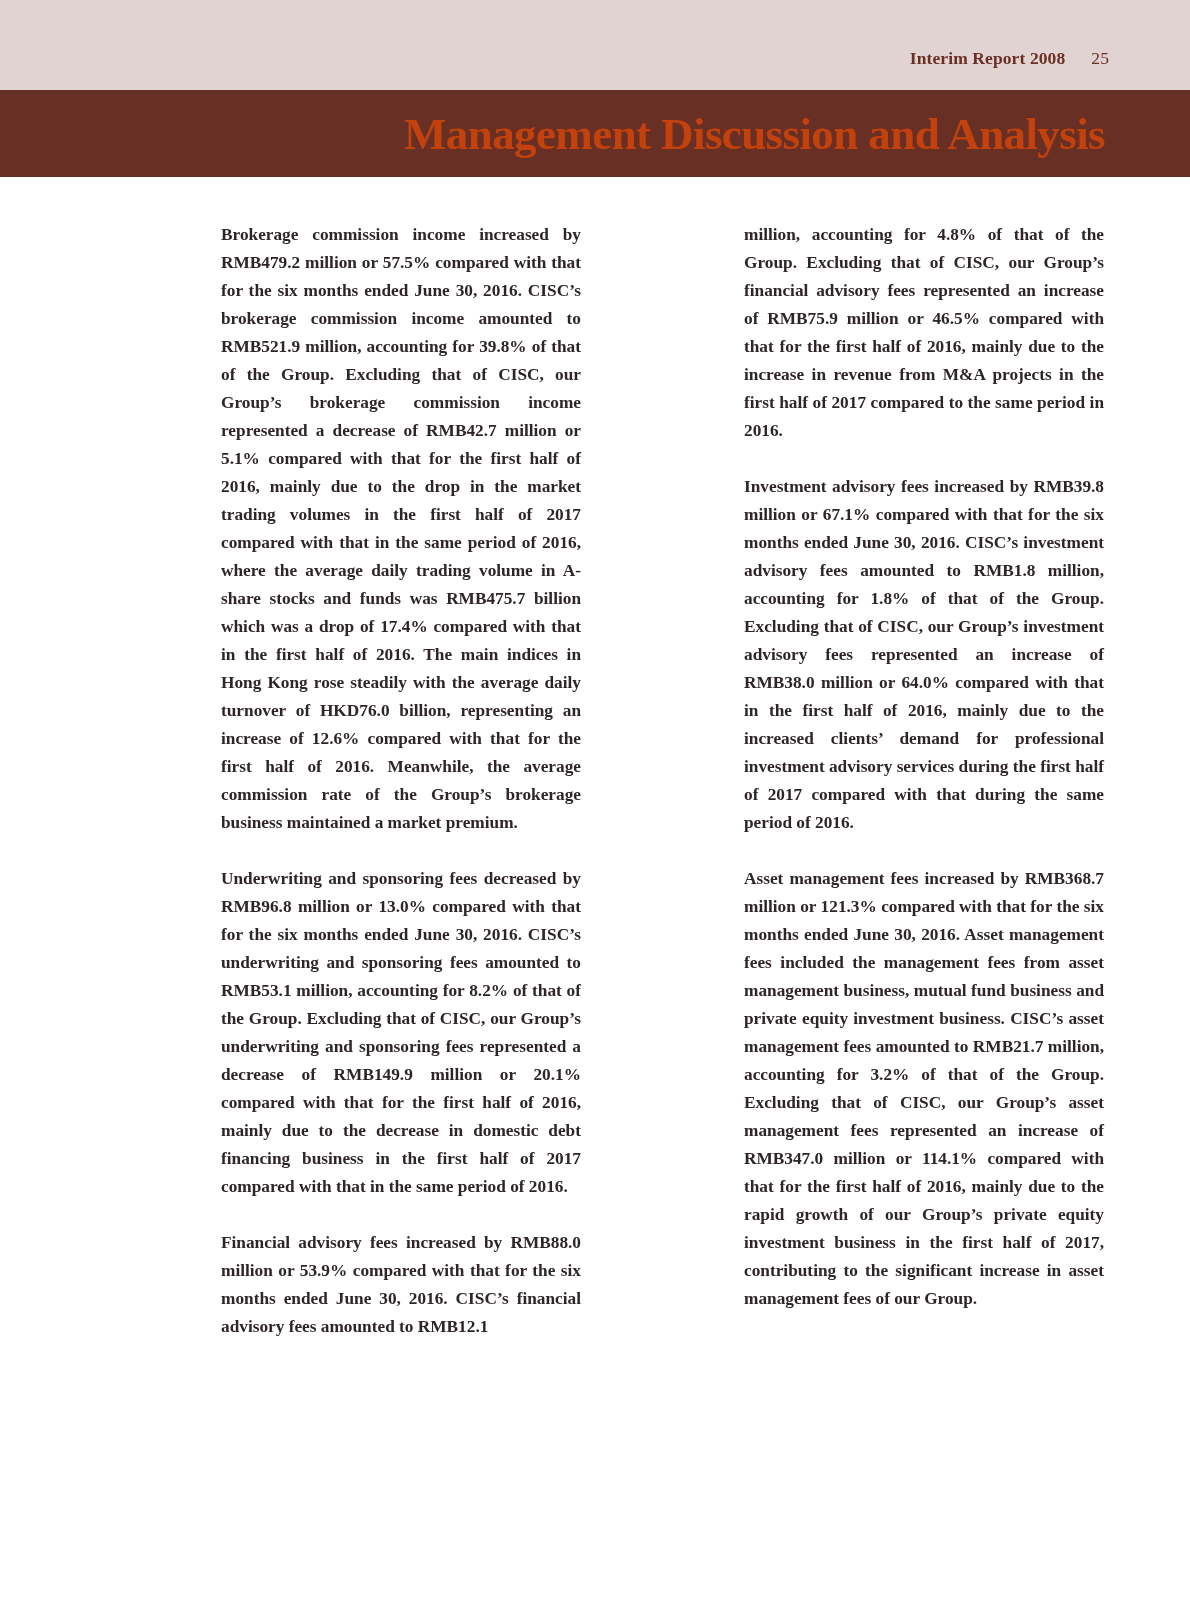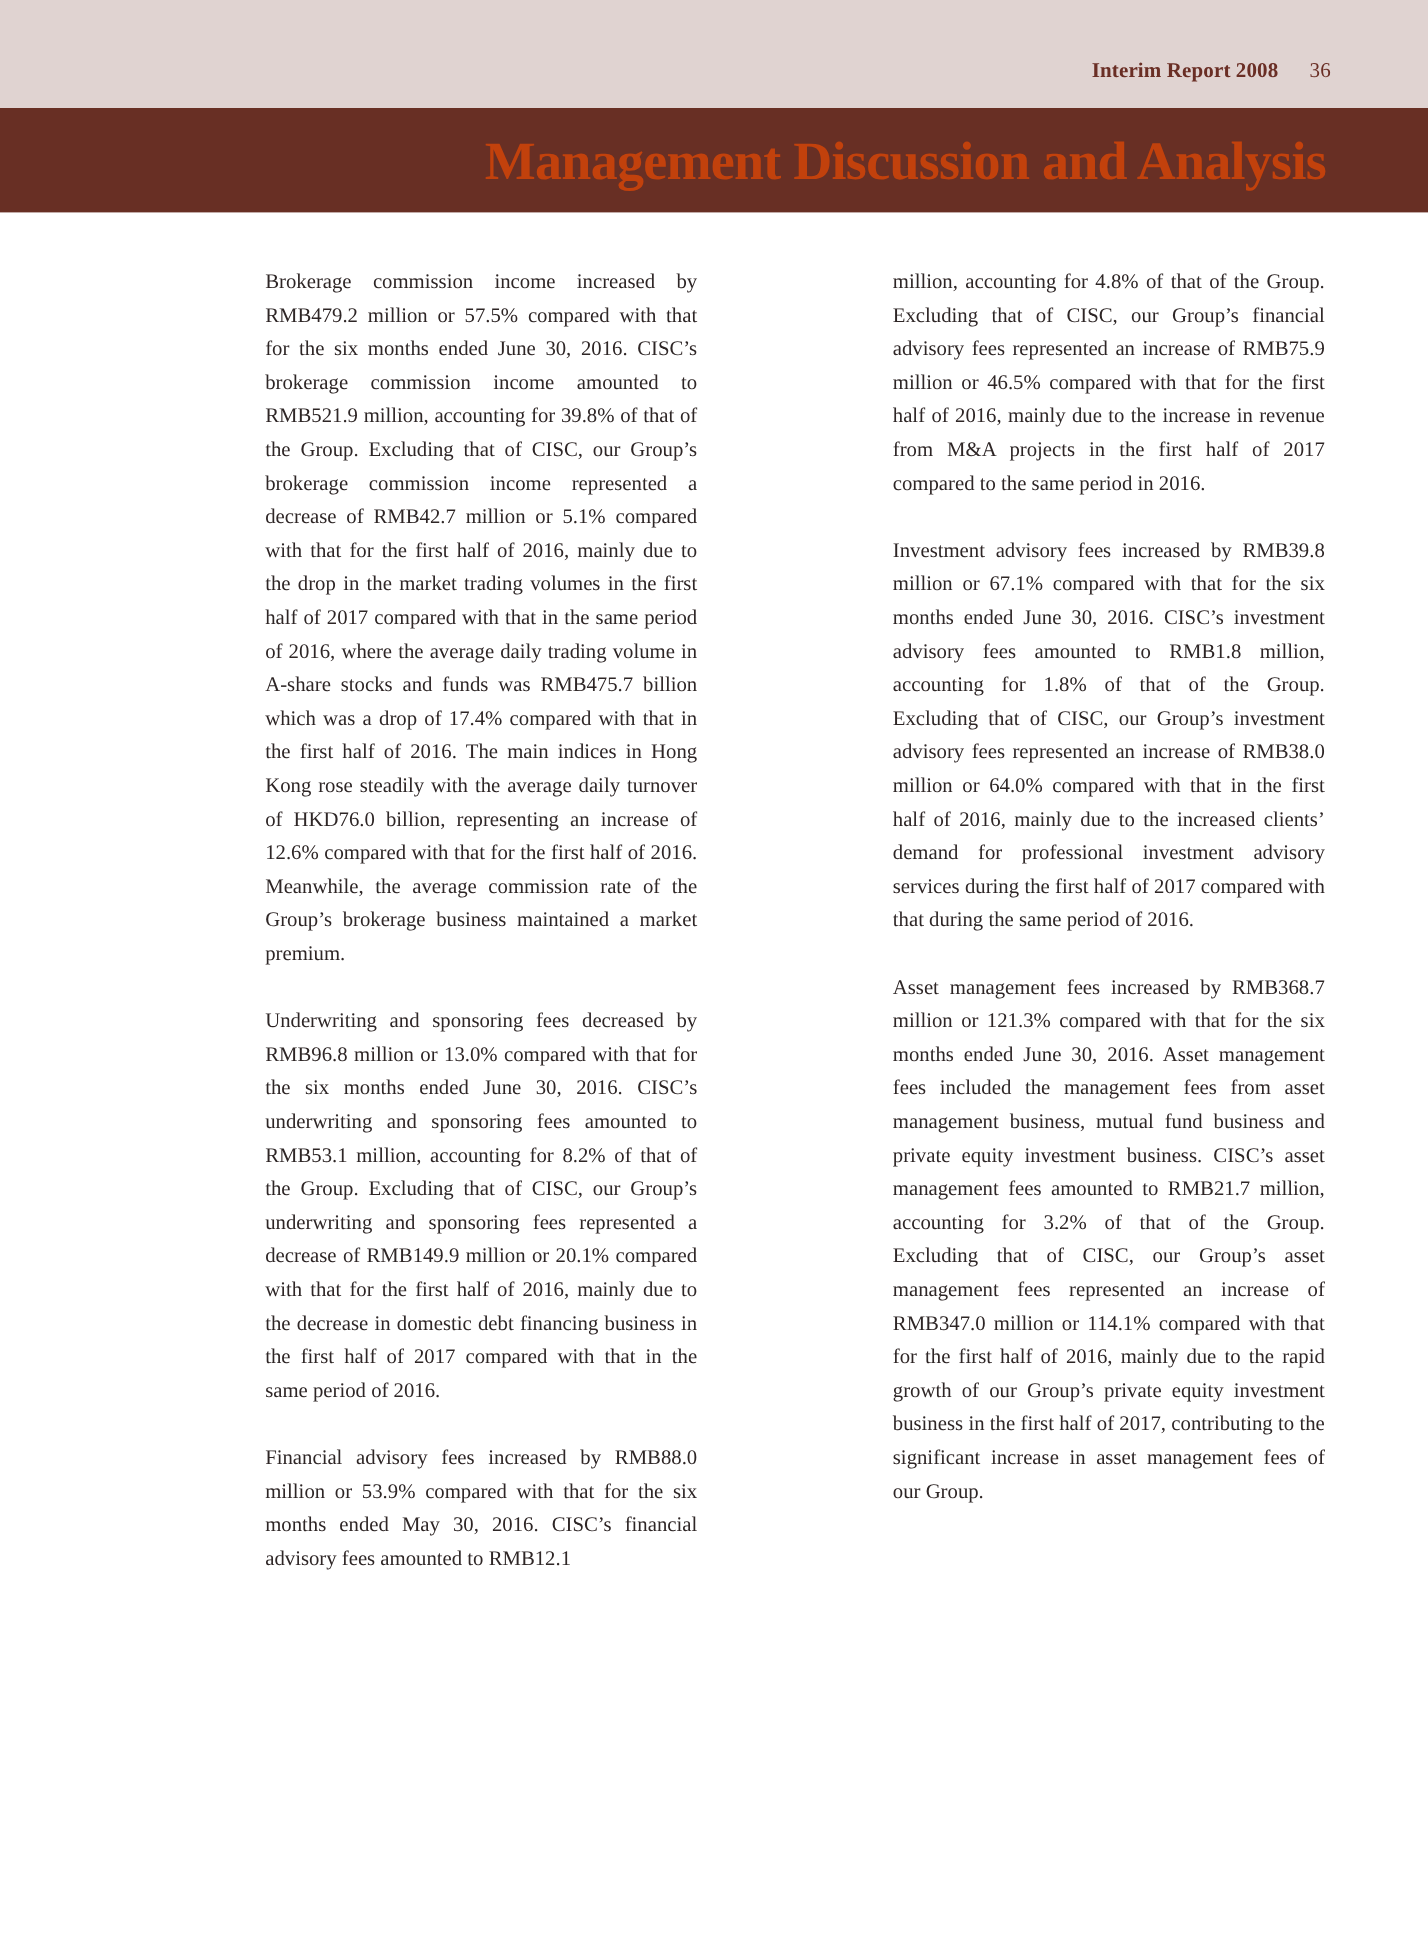--- a/index.html
+++ b/index.html
@@ -59,42 +59,43 @@
       line-height: 56px;
     }
     .col {
       position: absolute;
       top: 221px;
       width: 360px;
       font-size: 17.3px;
       line-height: 28px;
       text-align: justify;
       color: #2e2626;
+      font-weight: bold;
     }
     .col-left { left: 221px; }
     .col-right { left: 744px; }
     .col p {
       margin: 0 0 28px 0;
       hyphens: none;
     }
   </style>
 </head>
 <body>
 
 <div class="top-band"></div>
 <div class="running-head">
-  <span>Interim Report 2008</span><span class="page-num">36</span>
+  <span>Interim Report 2008</span><span class="page-num">25</span>
 </div>
 
 <div class="title-band"></div>
 <h1 class="page-title" style="margin:0;">Management Discussion and Analysis</h1>
 
 <div class="col col-left">
   <p>Brokerage commission income increased by RMB479.2 million or 57.5% compared with that for the six months ended June 30, 2016. CISC’s brokerage commission income amounted to RMB521.9 million, accounting for 39.8% of that of the Group. Excluding that of CISC, our Group’s brokerage commission income represented a decrease of RMB42.7 million or 5.1% compared with that for the first half of 2016, mainly due to the drop in the market trading volumes in the first half of 2017 compared with that in the same period of 2016, where the average daily trading volume in A-share stocks and funds was RMB475.7 billion which was a drop of 17.4% compared with that in the first half of 2016. The main indices in Hong Kong rose steadily with the average daily turnover of HKD76.0 billion, representing an increase of 12.6% compared with that for the first half of 2016. Meanwhile, the average commission rate of the Group’s brokerage business maintained a market premium.</p>
   <p>Underwriting and sponsoring fees decreased by RMB96.8 million or 13.0% compared with that for the six months ended June 30, 2016. CISC’s underwriting and sponsoring fees amounted to RMB53.1 million, accounting for 8.2% of that of the Group. Excluding that of CISC, our Group’s underwriting and sponsoring fees represented a decrease of RMB149.9 million or 20.1% compared with that for the first half of 2016, mainly due to the decrease in domestic debt financing business in the first half of 2017 compared with that in the same period of 2016.</p>
-  <p>Financial advisory fees increased by RMB88.0 million or 53.9% compared with that for the six months ended May 30, 2016. CISC’s financial advisory fees amounted to RMB12.1</p>
+  <p>Financial advisory fees increased by RMB88.0 million or 53.9% compared with that for the six months ended June 30, 2016. CISC’s financial advisory fees amounted to RMB12.1</p>
 </div>
 
 <div class="col col-right">
   <p>million, accounting for 4.8% of that of the Group. Excluding that of CISC, our Group’s financial advisory fees represented an increase of RMB75.9 million or 46.5% compared with that for the first half of 2016, mainly due to the increase in revenue from M&amp;A projects in the first half of 2017 compared to the same period in 2016.</p>
   <p>Investment advisory fees increased by RMB39.8 million or 67.1% compared with that for the six months ended June 30, 2016. CISC’s investment advisory fees amounted to RMB1.8 million, accounting for 1.8% of that of the Group. Excluding that of CISC, our Group’s investment advisory fees represented an increase of RMB38.0 million or 64.0% compared with that in the first half of 2016, mainly due to the increased clients’ demand for professional investment advisory services during the first half of 2017 compared with that during the same period of 2016.</p>
   <p>Asset management fees increased by RMB368.7 million or 121.3% compared with that for the six months ended June 30, 2016. Asset management fees included the management fees from asset management business, mutual fund business and private equity investment business. CISC’s asset management fees amounted to RMB21.7 million, accounting for 3.2% of that of the Group. Excluding that of CISC, our Group’s asset management fees represented an increase of RMB347.0 million or 114.1% compared with that for the first half of 2016, mainly due to the rapid growth of our Group’s private equity investment business in the first half of 2017, contributing to the significant increase in asset management fees of our Group.</p>
 </div>
 
 </body></html>

